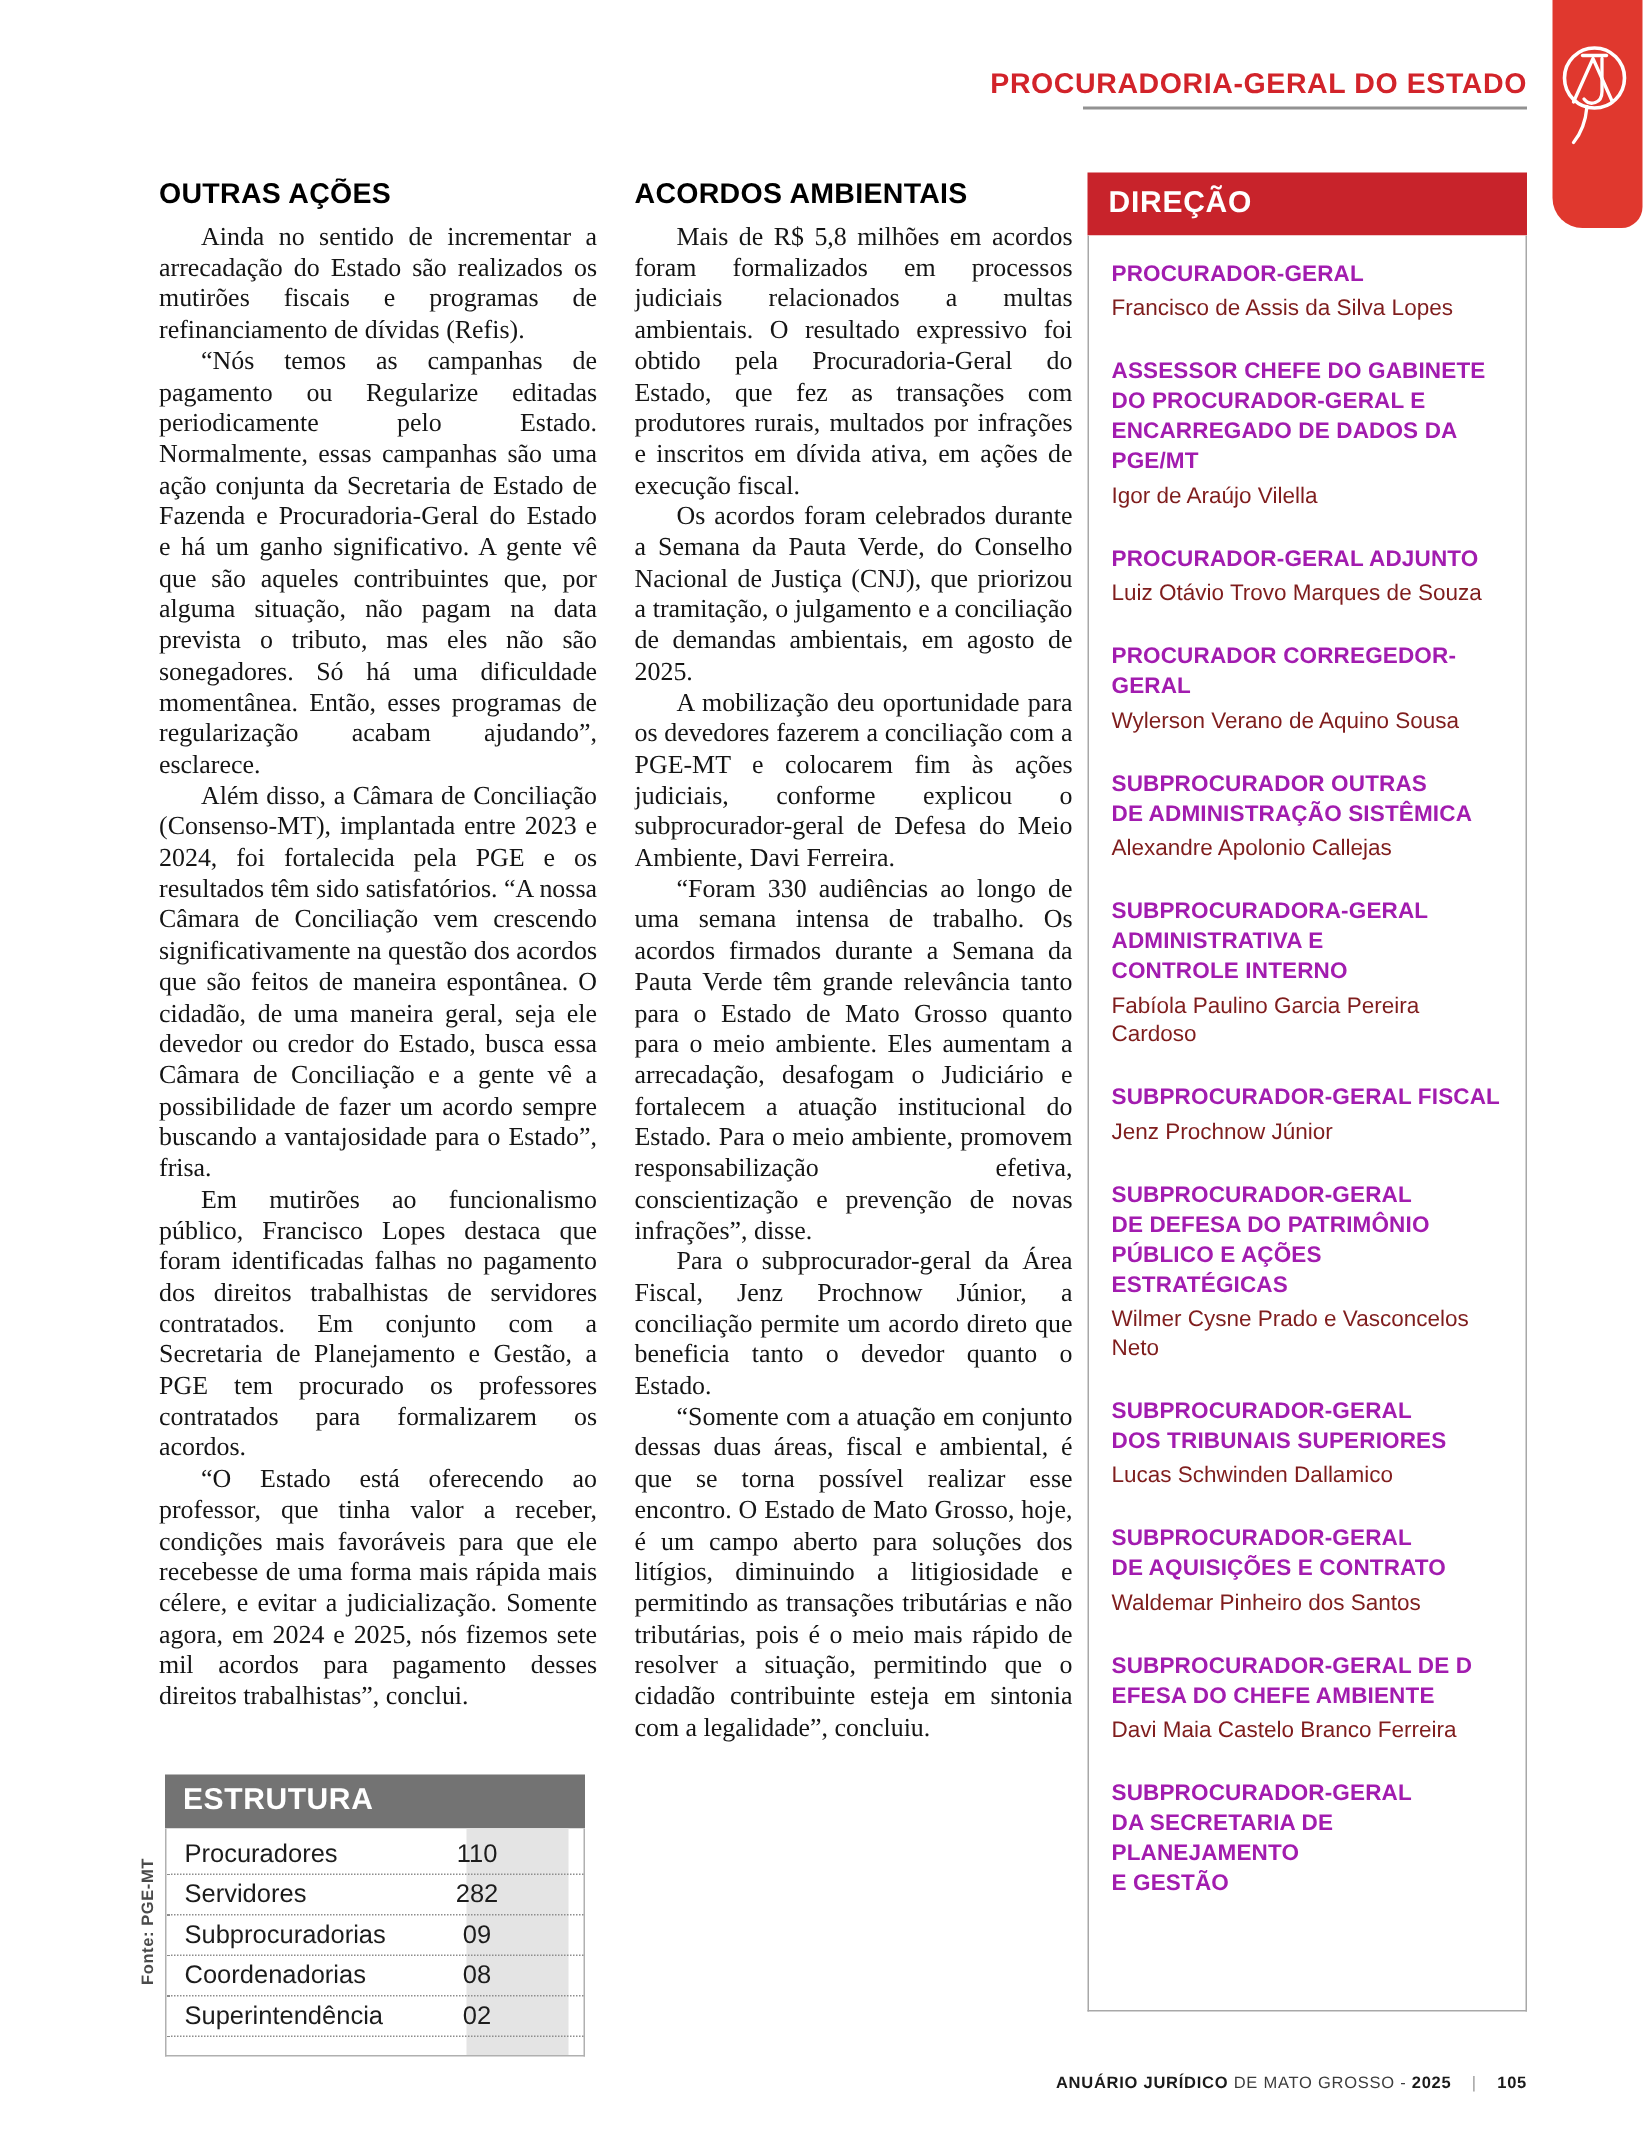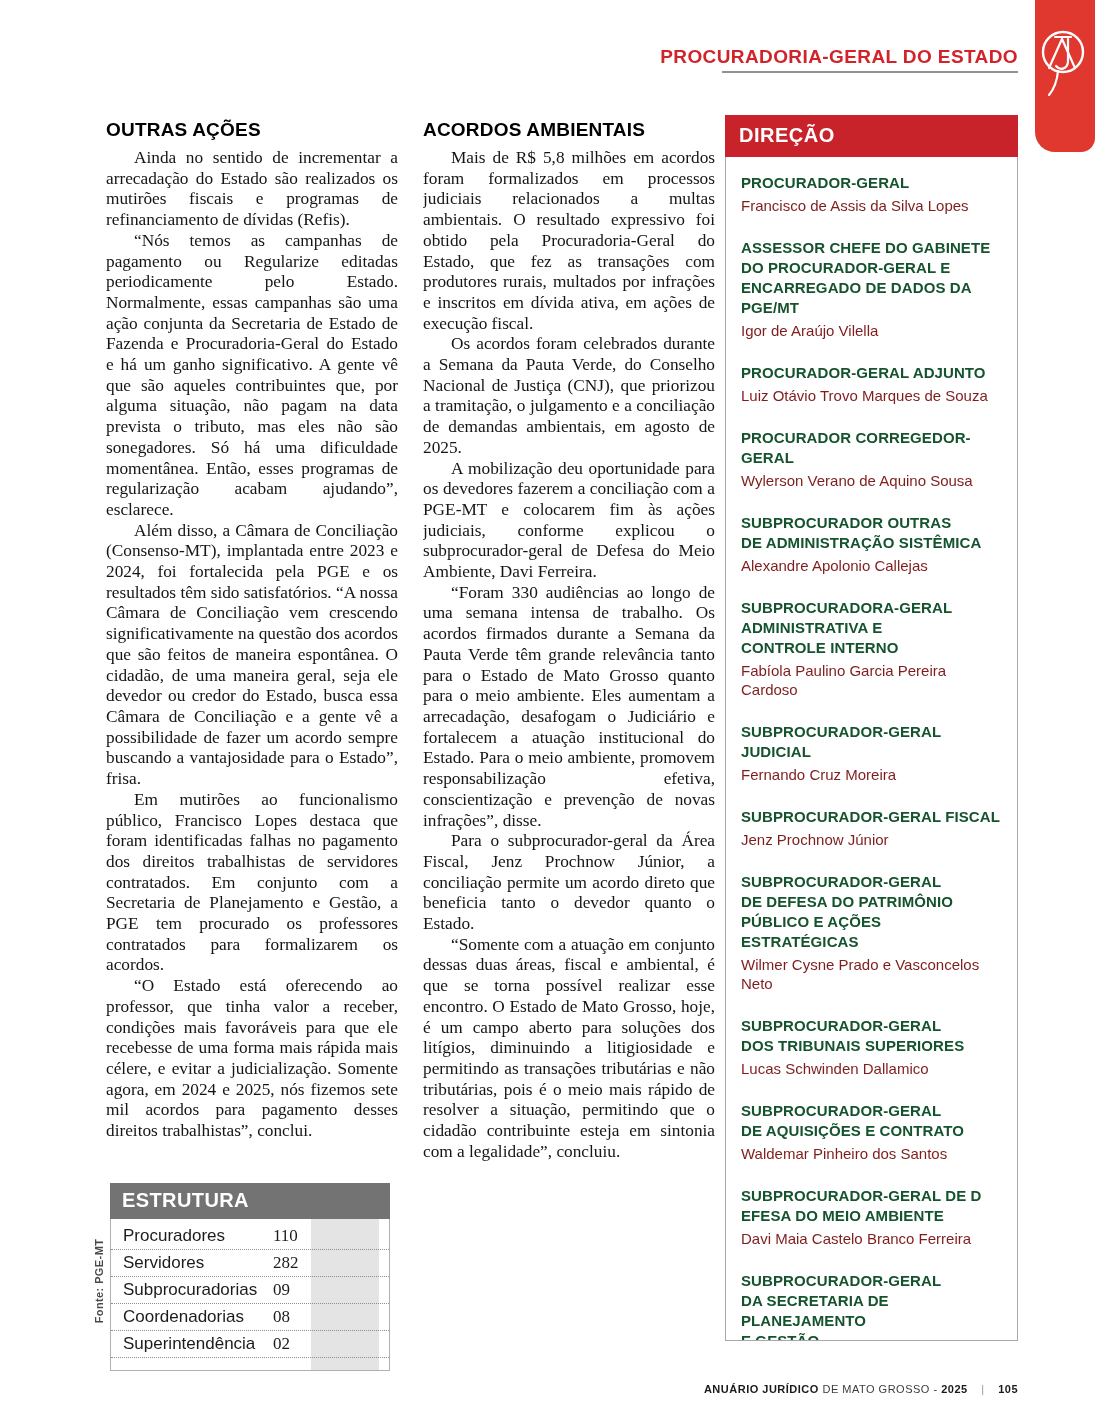--- a/index.html
+++ b/index.html
@@ -44,41 +44,41 @@
   }
   .estrutura-table::after{
     content:"";position:absolute;top:0;bottom:0;right:10px;width:68px;
     background:#e4e4e4;z-index:0;
   }
   .est-row{
     position:relative;z-index:1;display:flex;align-items:center;
     border-bottom:1px dotted #8d8d8d;font-size:17px;color:#1c1c1c;
   }
   .est-row .lbl{flex:1;padding:3px 0 3px 12px;}
-  .est-row .val{width:90px;text-align:left;padding:3px 26px 3px 0;font-family:Liberation Serif, serif;}
+  .est-row .val{width:90px;text-align:center;padding:3px 26px 3px 0;}
   .fonte{
     position:absolute;left:-17px;top:52%;
     writing-mode:vertical-rl;transform:translateY(-50%) rotate(180deg);
     font-size:11px;font-weight:bold;color:#4a4a4a;letter-spacing:0.4px;white-space:nowrap;
   }
 
   
   .direcao{position:absolute;left:725px;top:115px;width:293px;}
   .direcao-header{
     background:#c8232b;color:#fff;font-weight:bold;font-size:20px;
     letter-spacing:0.5px;padding:9px 14px 10px 14px;box-sizing:border-box;
   }
   .direcao-body{
     box-sizing:border-box;height:1184px;overflow:hidden;background:#fff;
     border:1px solid #a8a8a8;border-top:none;padding:16px 15px 10px 15px;
   }
   .entry{margin-bottom:23px;}
   .entry:last-child{margin-bottom:0;}
   .entry .role{
-    font-weight:bold;font-size:15px;line-height:20px;color:#14532d;
+    font-weight:bold;font-size:15px;line-height:20px;color:#a21caf;
     white-space:pre-line;letter-spacing:0.1px;
   }
   .entry .name{font-size:15px;line-height:19px;color:#7f1d1d;margin-top:3px;}
 
   
   .footer{
     position:absolute;top:1383px;right:82px;font-size:11px;letter-spacing:0.5px;
     color:#1a1a1a;white-space:nowrap;
   }
   .footer .bold{font-weight:bold;}
@@ -174,24 +174,20 @@
 DE ADMINISTRAÇÃO SISTÊMICA</div>
         <div class="name">Alexandre Apolonio Callejas</div>
       </div>
       <div class="entry">
         <div class="role">SUBPROCURADORA-GERAL
 ADMINISTRATIVA E
 CONTROLE INTERNO</div>
         <div class="name">Fabíola Paulino Garcia Pereira Cardoso</div>
       </div>
       <div class="entry">
-        <div class="role">SUBPROCURADOR-GERAL JUDICIAL</div>
-        <div class="name">Fernando Cruz Moreira</div>
-      </div>
-      <div class="entry">
         <div class="role">SUBPROCURADOR-GERAL FISCAL</div>
         <div class="name">Jenz Prochnow Júnior</div>
       </div>
       <div class="entry">
         <div class="role">SUBPROCURADOR-GERAL
 DE DEFESA DO PATRIMÔNIO
 PÚBLICO E AÇÕES ESTRATÉGICAS</div>
         <div class="name">Wilmer Cysne Prado e Vasconcelos Neto</div>
       </div>
       <div class="entry">
@@ -199,21 +195,21 @@
 DOS TRIBUNAIS SUPERIORES</div>
         <div class="name">Lucas Schwinden Dallamico</div>
       </div>
       <div class="entry">
         <div class="role">SUBPROCURADOR-GERAL
 DE AQUISIÇÕES E CONTRATO</div>
         <div class="name">Waldemar Pinheiro dos Santos</div>
       </div>
       <div class="entry">
         <div class="role">SUBPROCURADOR-GERAL DE D
-EFESA DO MEIO AMBIENTE</div>
+EFESA DO CHEFE AMBIENTE</div>
         <div class="name">Davi Maia Castelo Branco Ferreira</div>
       </div>
       <div class="entry">
         <div class="role">SUBPROCURADOR-GERAL
 DA SECRETARIA DE PLANEJAMENTO
 E GESTÃO</div>
 
       </div>
 
     </div>

